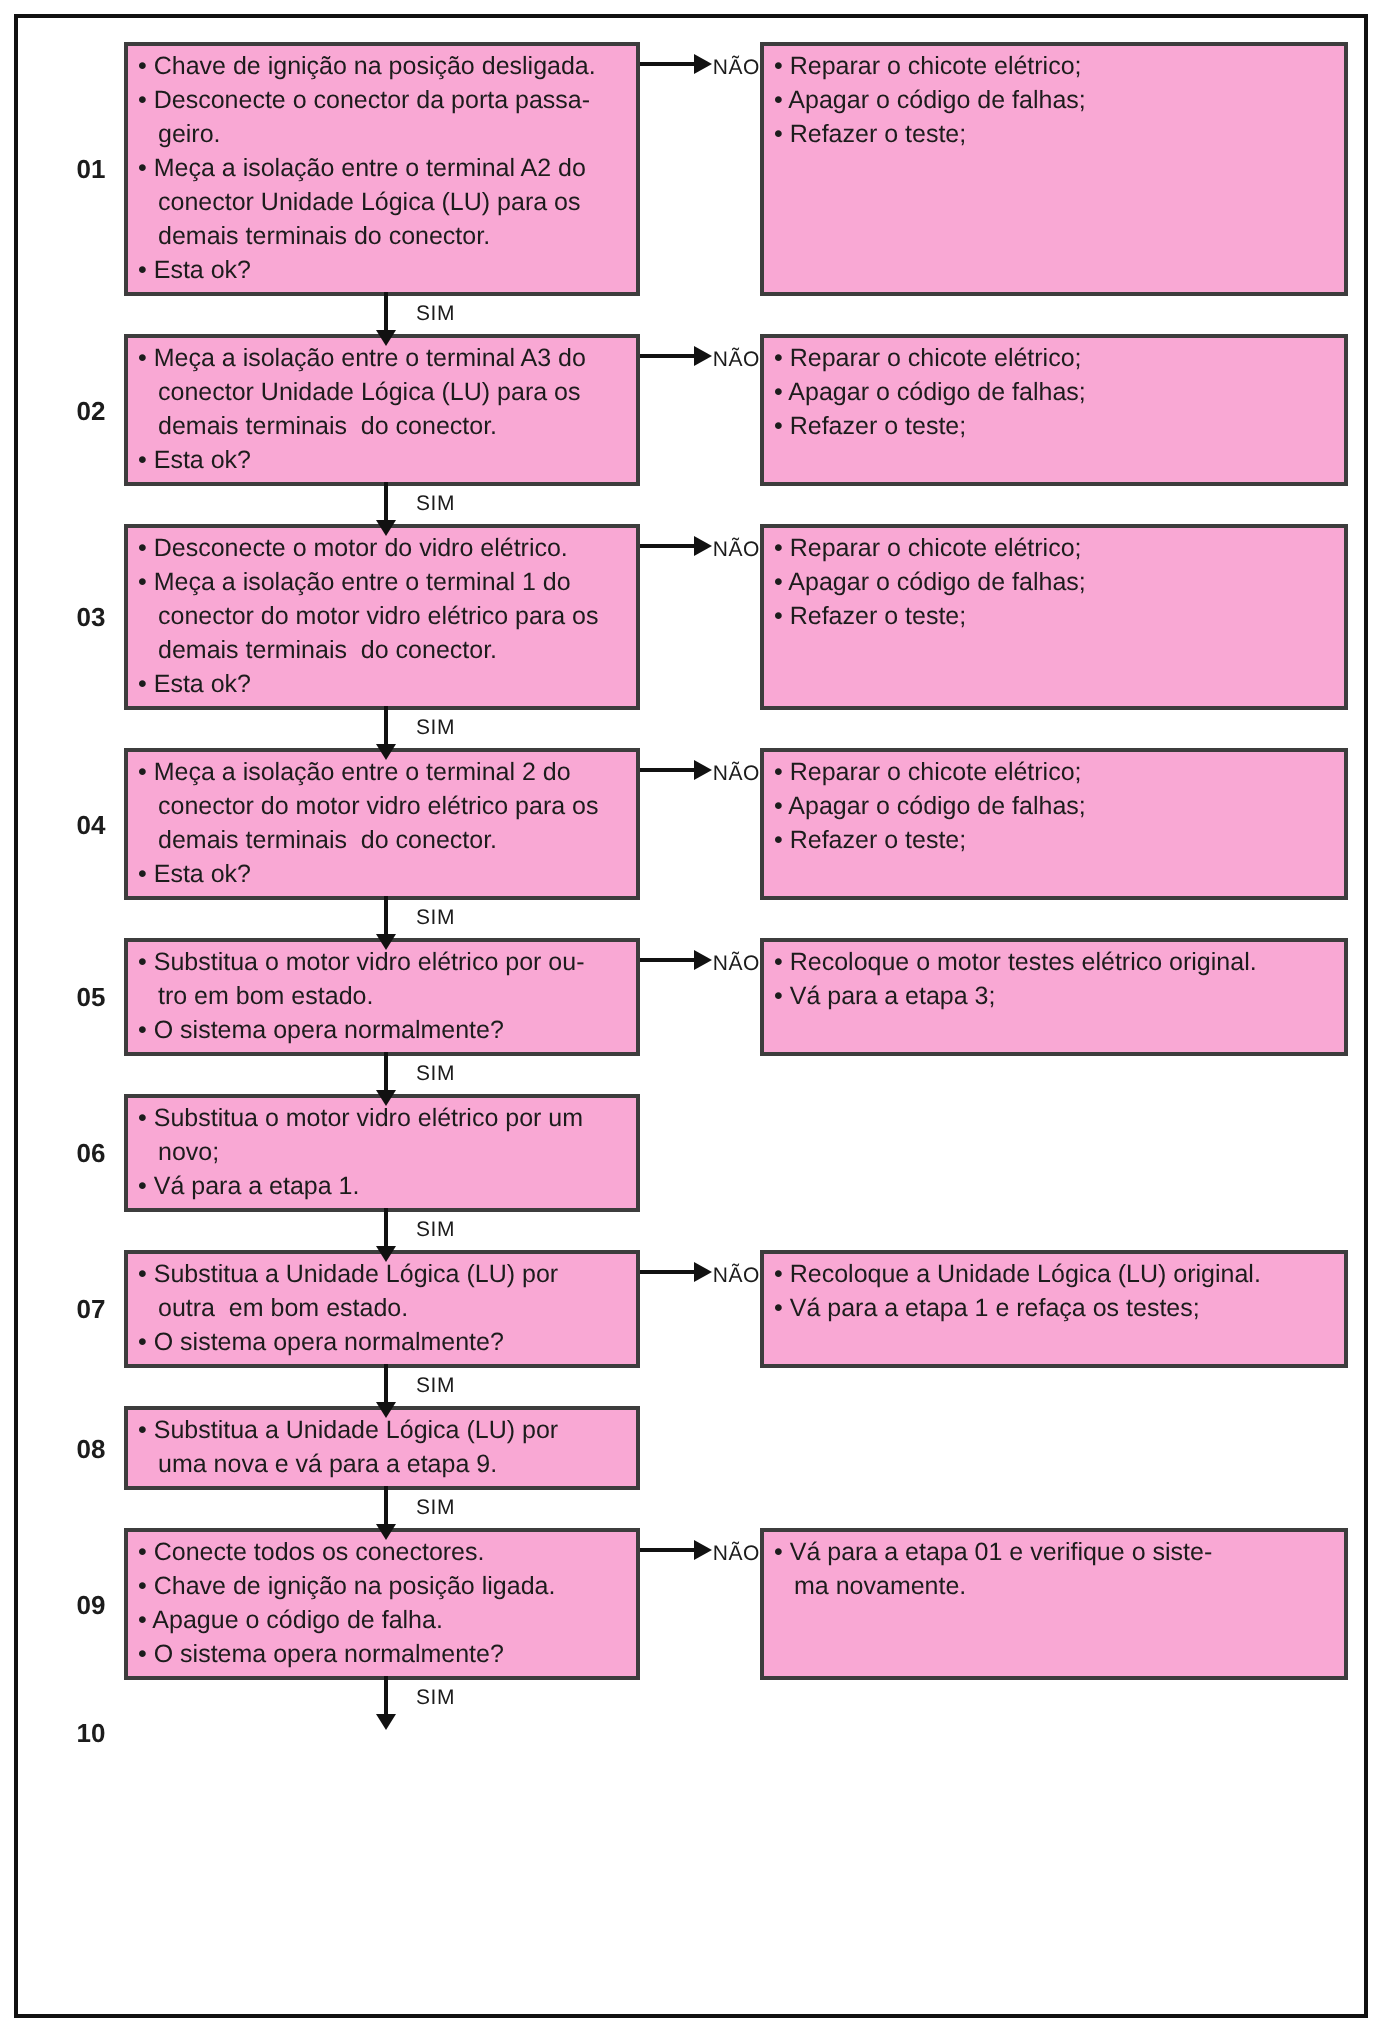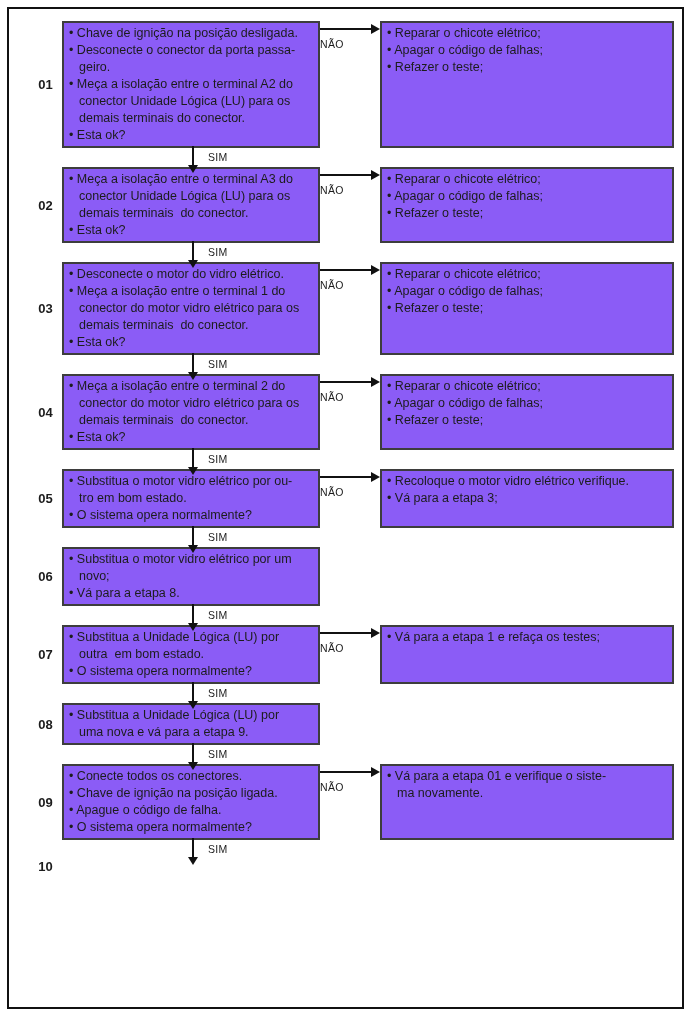--- a/index.html
+++ b/index.html
@@ -32,21 +32,21 @@
     display: flex;
     align-items: center;
     justify-content: center;
     padding-left: 20px;
     box-sizing: border-box;
     font-weight: bold;
     font-size: 13px;
   }
   .box {
     border: 2px solid #3d3d3d;
-    background: #8b5cf6;
+    background: #f9a8d4;
     box-sizing: border-box;
     padding: 2px 5px;
   }
   .box.main  { width: 258px; }
   .box.result{ width: 294px; }
   ul.bullets {
     margin: 0;
     padding: 0;
     list-style: none;
   }
@@ -54,21 +54,22 @@
     white-space: pre;
     font-size: 12.5px;
     line-height: 17px;
     padding-left: 10px;
     text-indent: -10px;
   }
   ul.bullets li::before { content: "• "; }
   .link {
     width: 60px;
     display: flex;
-    flex-direction: column;
+    flex-direction: row;
+    align-items: center;
     align-self: flex-start;
     padding-top: 3px;
   }
   .harrow {
     position: relative;
     width: 100%;
     height: 10px;
   }
   .harrow .shaft {
     position: absolute;
@@ -260,37 +261,37 @@
       </div>
       <div class="link">
         <div class="harrow">
             <span class="shaft"></span>
             <span class="head"></span>
           </div>
         <div class="linklabel">NÃO</div>
       </div>
       <div class="box result">
         <ul class="bullets">
-            <li>Recoloque o motor vidro elétrico verifique.</li>
+            <li>Recoloque o motor testes elétrico original.</li>
             <li>Vá para a etapa 3;</li>
           </ul>
       </div>
     </div>
     <div class="sim">
       <div class="varrow"></div>
       <span class="simlabel">SIM</span>
     </div>
 
     <div class="row">
       <div class="num">06</div>
       <div class="box main">
         <ul class="bullets">
             <li>Substitua o motor vidro elétrico por um
 novo;</li>
-            <li>Vá para a etapa 8.</li>
+            <li>Vá para a etapa 1.</li>
           </ul>
       </div>
     </div>
     <div class="sim">
       <div class="varrow"></div>
       <span class="simlabel">SIM</span>
     </div>
 
     <div class="row">
       <div class="num">07</div>
@@ -303,20 +304,21 @@
       </div>
       <div class="link">
         <div class="harrow">
             <span class="shaft"></span>
             <span class="head"></span>
           </div>
         <div class="linklabel">NÃO</div>
       </div>
       <div class="box result">
         <ul class="bullets">
+            <li>Recoloque a Unidade Lógica (LU) original.</li>
             <li>Vá para a etapa 1 e refaça os testes;</li>
           </ul>
       </div>
     </div>
     <div class="sim">
       <div class="varrow"></div>
       <span class="simlabel">SIM</span>
     </div>
 
     <div class="row">

